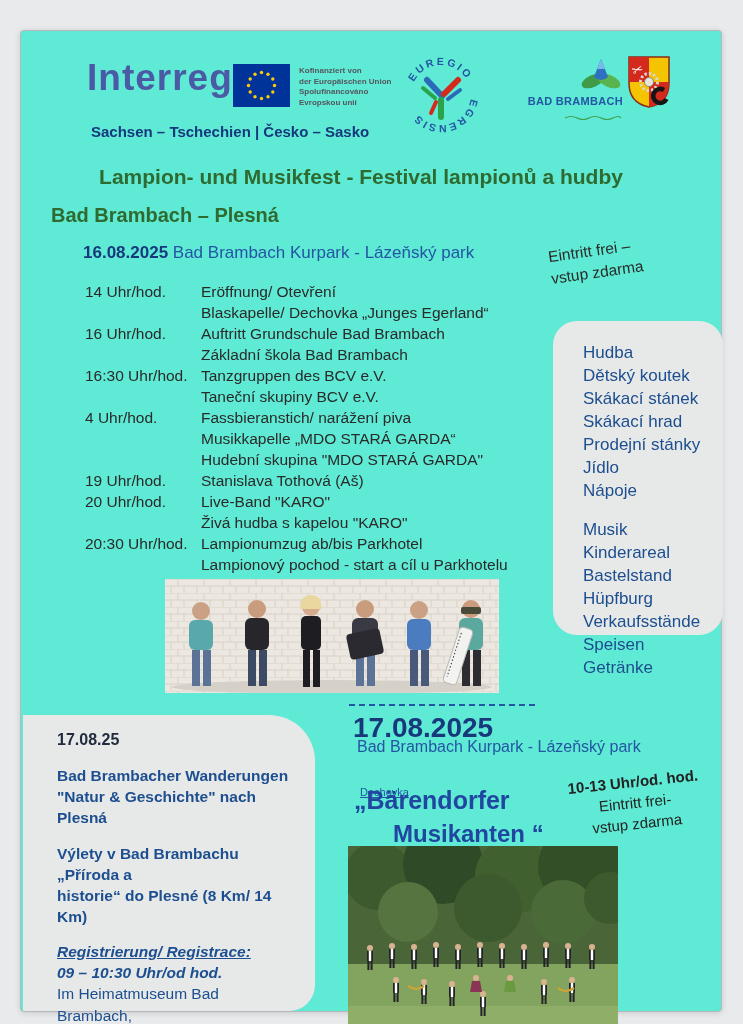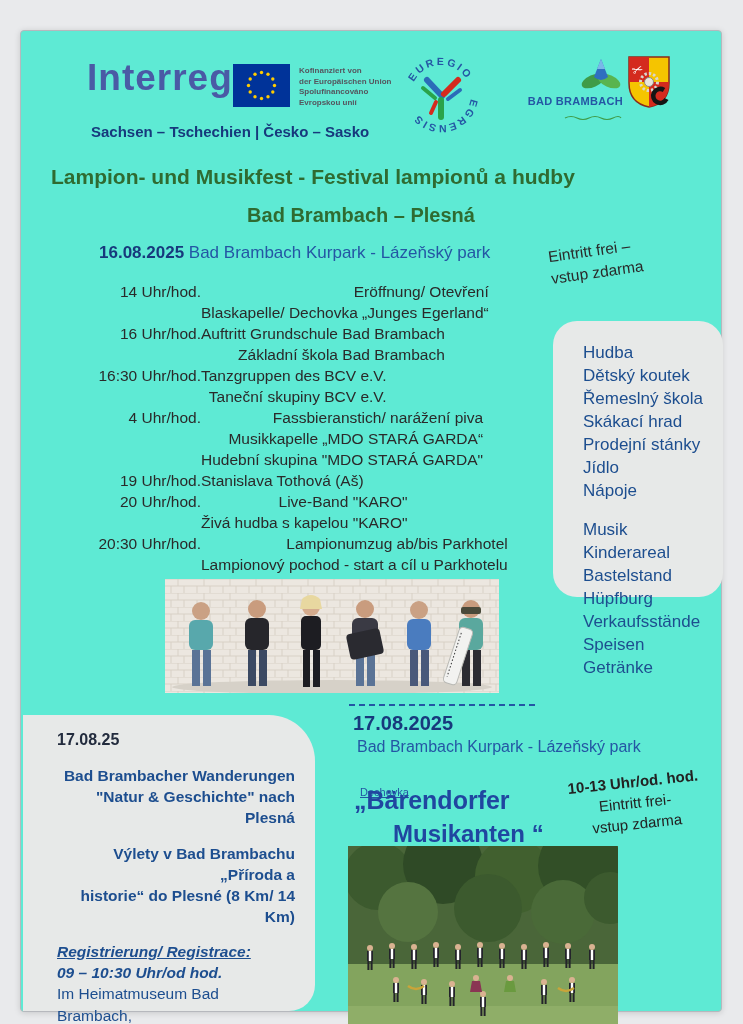--- a/index.html
+++ b/index.html
@@ -15,66 +15,66 @@
                     color:#4a5aa5; letter-spacing:1px; }
   .eu-flag { left:212px; top:33px; width:57px; height:43px; }
   .eu-text { left:278px; top:35px; font-size:8px; line-height:10.5px; font-weight:bold; color:#55555e; }
   .sachsen  { left:70px; top:92px; font-size:15px; font-weight:bold; color:#17397c; }
   .euregio  { left:378px; top:22px; width:84px; height:84px; }
   .bb-logo  { left:498px; top:26px; width:104px; text-align:right; }
   .bb-label { font-size:11px; font-weight:bold; color:#2456a4; letter-spacing:.3px; }
   .coat     { left:606px; top:24px; width:44px; height:54px; }
 
   
-  .title1 { left:30px; top:134px; width:620px; text-align:left;
+  .title1 { left:30px; top:134px; width:620px; text-align:center;
             font-size:21px; font-weight:bold; color:#2f6b31; }
-  .title2 { left:30px; top:173px; width:620px; text-align:center;
+  .title2 { left:30px; top:173px; width:620px; 
             font-size:20px; font-weight:bold; color:#2f6b31; }
 
-  .date-row { left:62px; top:212px; font-size:17px;margin-left:16px; }
+  .date-row { left:62px; top:212px; font-size:17px; }
   .date-navy { font-weight:bold; color:#17397c; }
   .loc-blue  { color:#2456a4; }
 
   .adm1 { left:528px; top:204px; width:160px; transform:rotate(-8deg);
           font-size:15.5px; line-height:22px; color:#2a2a2a; }
 
   
   .sched { left:64px; top:250px; font-size:15.5px; color:#2a2a2a; }
-  .srow  { display:flex;text-align:right; }
+  .srow  { display:flex; }
   .stime { width:116px; flex:none; line-height:21px; }
   .sline { line-height:21px; }
 
   
-  .panel-right { left:532px; top:290px; width:170px; height:276px;
+  .panel-right { left:532px; top:290px; width:170px; height:314px;
                  background:#e7e9e8; border-radius:24px; padding:20px 0 0 30px; }
   .plist { list-style:none; font-size:17px; line-height:23px; color:#1d4e8f; }
   .plist.second { margin-top:16px; }
 
   .photo1 { left:144px; top:548px; width:334px; height:114px; }
   .photo2 { left:327px; top:815px; width:270px; height:187px; }
 
   
   .dash-sep { left:328px; top:673px; width:186px; height:0;
               border-top:2px dashed #2456a4; }
-  .d2-date  { left:332px; top:681px; font-size:20px; font-weight:bold; color:#17397c; }
+  .d2-date  { left:332px; top:681px; font-size:28px; font-weight:bold; color:#17397c; }
   .d2-loc   { left:336px; top:707px; font-size:16px; color:#2456a4; }
   .d2-genre { left:339px; top:755px; font-size:11px; color:#2456a4;text-decoration:underline; }
   .d2-band1 { left:333px; top:755px; font-size:25px; font-weight:bold; color:#2046a0; }
   .d2-band2 { left:372px; top:789px; font-size:24px; font-weight:bold; color:#2046a0; }
   .d2-info  { left:520px; top:740px; width:188px; transform:rotate(-6deg);
               text-align:center; color:#222; font-size:15px; line-height:21px; }
   .d2-info .b { font-weight:bold; font-size:15px; }
 
   
   .panel-left { left:2px; top:684px; width:292px; height:296px; background:#e7e9e8;
                 border-radius:0 46px 26px 0; padding:16px 20px 0 34px;
                 color:#1d4e8f; font-size:15.5px; }
   .pl-date { font-size:16px; font-weight:bold; color:#232c3e;
              margin-bottom:16px; }
-  .pl-b  { font-weight:bold; line-height:21px;text-align:right; }
+  .pl-b  { font-weight:bold; line-height:21px; }
   .gap14 { height:14px; } .gap15 { height:15px; }
   .pl-it { font-style:italic; font-weight:bold; line-height:21px; }
   .pl-u  { text-decoration:underline; }
   .pl-r  { line-height:22px; }
 </style>
 </head>
 <body>
 
 <div class="page">
 
@@ -212,21 +212,21 @@
         <div class="sline">Lampionumzug ab/bis Parkhotel</div>
         <div class="sline">Lampionový pochod - start a cíl u Parkhotelu</div>
       </div>
     </div>
   </div>
 
   <div class="abs panel-right">
     <ul class="plist">
       <li>Hudba</li>
       <li>Dětský koutek</li>
-      <li>Řemeslný škola</li>
+      <li>Skákací stánek</li>
       <li>Skákací hrad</li>
       <li>Prodejní stánky</li>
       <li>Jídlo</li>
       <li>Nápoje</li>
     </ul>
     <ul class="plist second">
       <li>Musik</li>
       <li>Kinderareal</li>
       <li>Bastelstand</li>
       <li>Hüpfburg</li>

